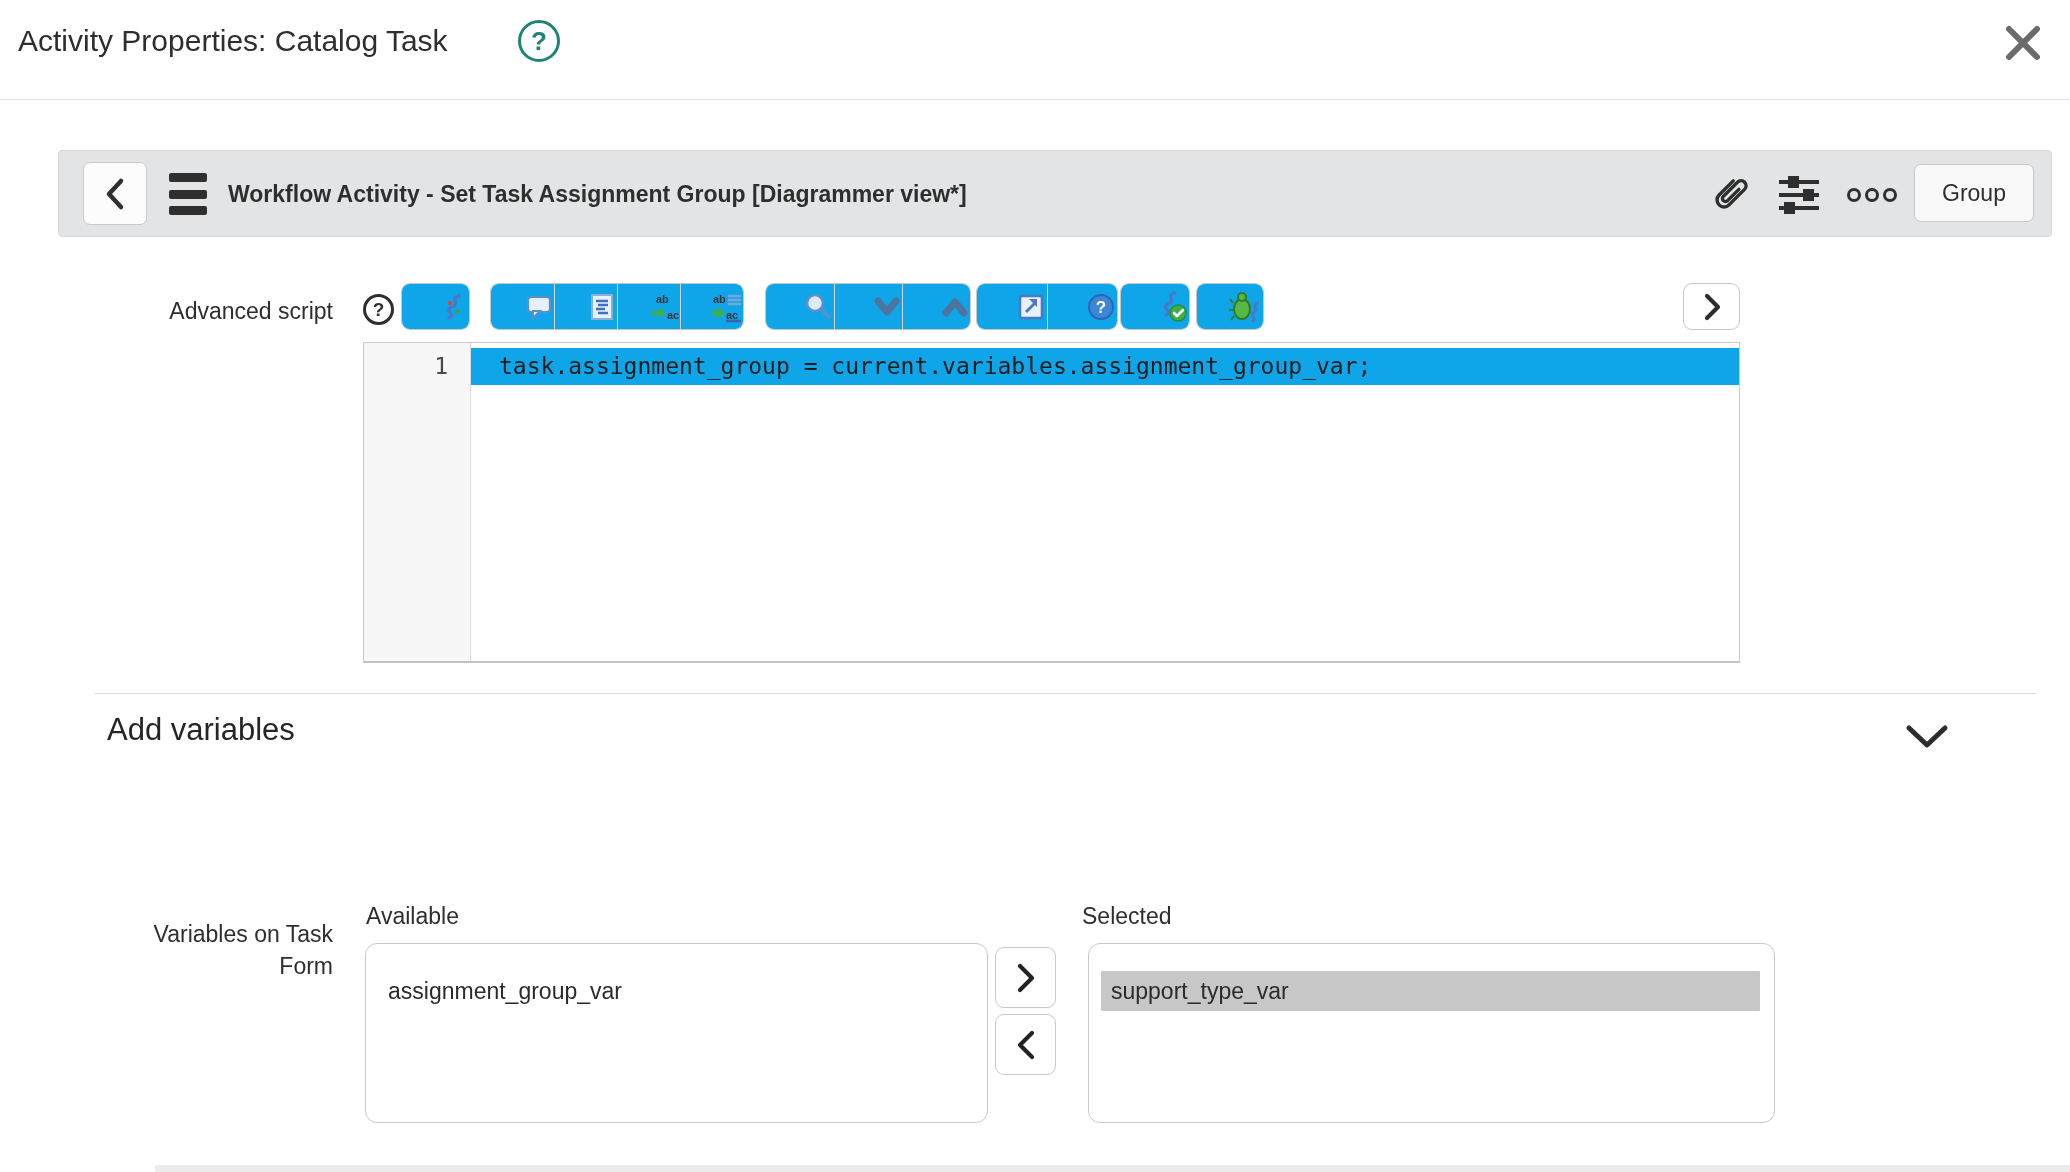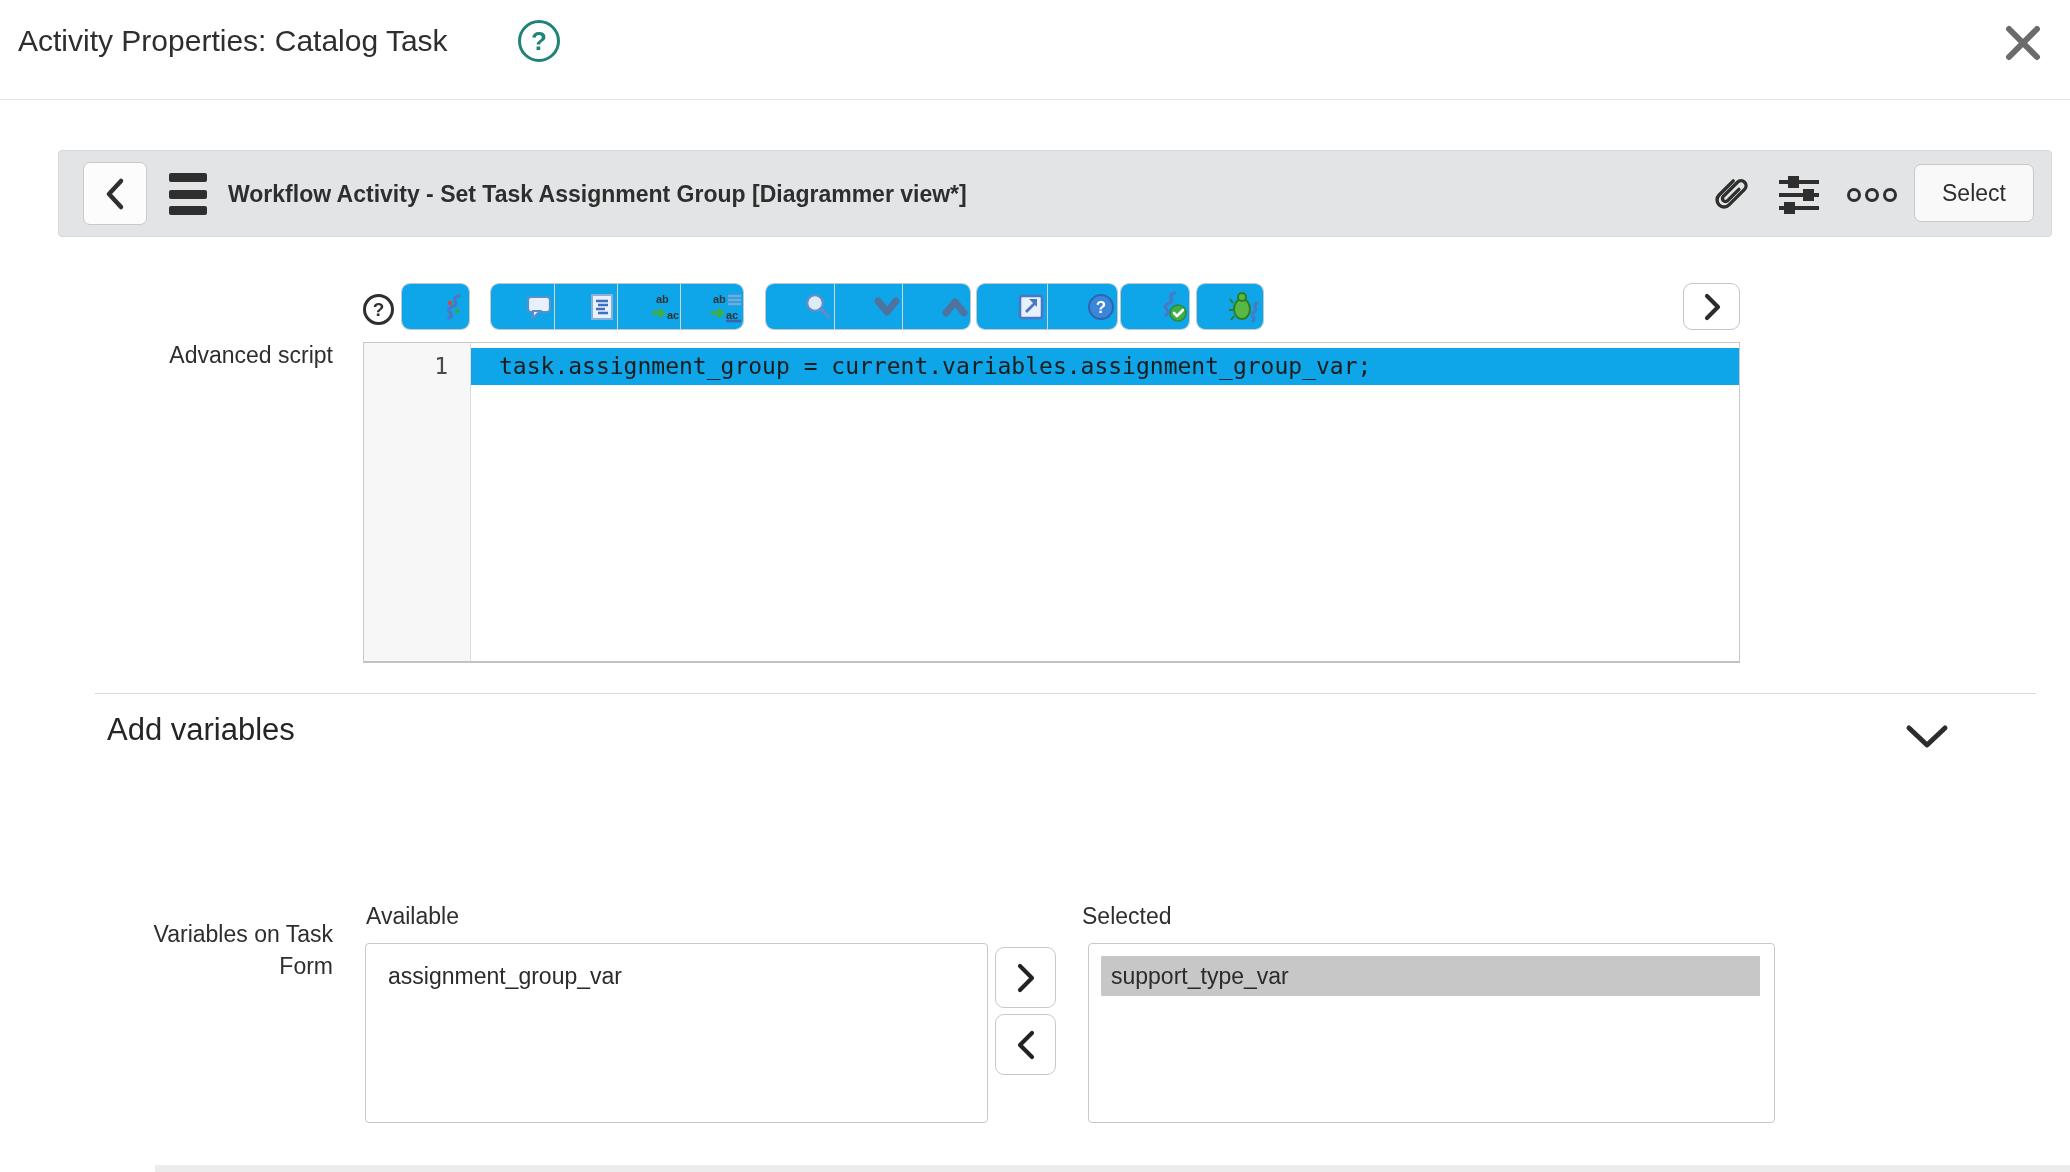--- a/index.html
+++ b/index.html
@@ -23,21 +23,21 @@
   .wf-icon { position:absolute; top:0; height:87px; display:flex; align-items:center; justify-content:center; cursor:pointer; }
   .i-clip { left:1640px; width:60px; }
   .i-sliders { left:1710px; width:60px; }
   .i-more { left:1784px; width:58px; gap:4px; }
   .i-more b { width:14px; height:14px; border:3px solid #2f2f2f; border-radius:50%; background:transparent; }
   .update-btn { position:absolute; left:1855px; top:13px; width:120px; height:58px; background:#f9f9f9; border:1px solid #c6c8ca; border-radius:7px;
                 display:flex; align-items:center; justify-content:center; font-size:23px; color:#2e2e2e; cursor:pointer; }
 
   
   .fld-label { position:absolute; text-align:right; font-size:23px; color:#2e2e2e; }
-  .lbl-advscript { left:60px; top:298px; width:273px;margin-top:44px; }
+  .lbl-advscript { left:60px; top:298px; width:273px; }
   .help-dark { position:absolute; left:363px; top:294px; width:31px; height:31px; border:3px solid #2f2f2f; border-radius:50%;
                display:flex; align-items:center; justify-content:center; font-size:19px; font-weight:700; color:#2f2f2f; cursor:pointer; }
   .btn-group { position:absolute; top:283px; height:47px; display:flex; background:#fff; border:1px solid #c6c6c6; border-radius:9px; overflow:hidden; }
   .tb-btn { display:flex; align-items:center; justify-content:flex-end; border-left:1px solid #d4d4d4; cursor:pointer; background:#0ea5e9; }
   .tb-btn:first-child { border-left:none; }
   .g-a { left:401px; } .g-a .tb-btn { width:67px; }
   .g-b { left:490px; } .g-b .tb-btn { width:63px; }
   .g-c { left:765px; } .g-c .tb-btn { width:68px; }
   .g-d { left:976px; } .g-d .tb-btn { width:70px; }
   .g-e { left:1120px; } .g-e .tb-btn { width:68px; }
@@ -59,21 +59,21 @@
   .sect-chevron { position:absolute; left:1902px; top:716px; width:50px; height:40px; display:flex; align-items:center; justify-content:center; cursor:pointer; }
 
   .banner { position:absolute; left:95px; top:814px; width:1873px; height:51px; background:#c3dfe6; border:1px solid #61a5b2; border-radius:8px;
             display:flex; align-items:center; padding-left:16px; font-size:23px; color:#0d3c46; }
 
   .lbl-vars { left:103px; top:918px; width:230px; line-height:32px; }
   .col-label { position:absolute; top:903px; font-size:23px; color:#2e2e2e; }
   .lbl-available { left:366px; }
   .lbl-selected { left:1082px; }
 
-  .listbox { position:absolute; top:943px; height:180px; background:#fff; border:1px solid #c9c9c9; border-radius:4px; padding-top:12px; overflow:hidden; cursor:default; }
+  .listbox { position:absolute; top:943px; height:180px; background:#fff; border:1px solid #c9c9c9; border-radius:12px; padding-top:27px; overflow:hidden; cursor:default; }
   .list-available { left:365px; width:623px; }
   .list-selected { left:1088px; width:687px; }
   .list-item { height:40px; line-height:40px; font-size:23px; color:#2b2b2b; padding-left:22px; cursor:pointer; }
   .list-item.hl { margin:0 14px 0 12px; padding-left:10px; background:#c7c7c7; border-radius:1px; }
 
   .mv-btn { position:absolute; left:995px; width:61px; height:61px; background:#fff; border:1px solid #c9c9c9; border-radius:9px;
             display:flex; align-items:center; justify-content:center; cursor:pointer; }
   .mv-right { top:947px; } .mv-left { top:1014px; }
 
   .bottom-strip { position:absolute; left:155px; top:1165px; width:1915px; height:7px; background:#ececec; }
@@ -122,21 +122,21 @@
         <rect x="28" y="17" width="11" height="12" fill="#2f2f2f"></rect>
         <line x1="4" y1="36" x2="44" y2="36" stroke="#2f2f2f" stroke-width="4"></line>
         <rect x="9" y="30" width="11" height="12" fill="#2f2f2f"></rect>
       </svg>
     </div>
     <div class="wf-icon i-more">
         <b></b>
         <b></b>
         <b></b>
       </div>
-    <div class="update-btn">Select</div>
+    <div class="update-btn">Group</div>
   </div>
 
   <div class="fld-label lbl-advscript">Advanced script</div>
   <div class="help-dark">?</div>
 
   <div class="btn-group g-a">
     <div class="tb-btn">
       <svg width="30" height="30" viewBox="0 0 30 30">
         <path d="M20 4 C10 6 22 12 13 15 C4 18 18 23 10 26" fill="none" stroke="#4a78c4" stroke-width="3.4" stroke-linecap="round"></path>
         <circle cx="11" cy="11" r="2.2" fill="#d64541"></circle>

